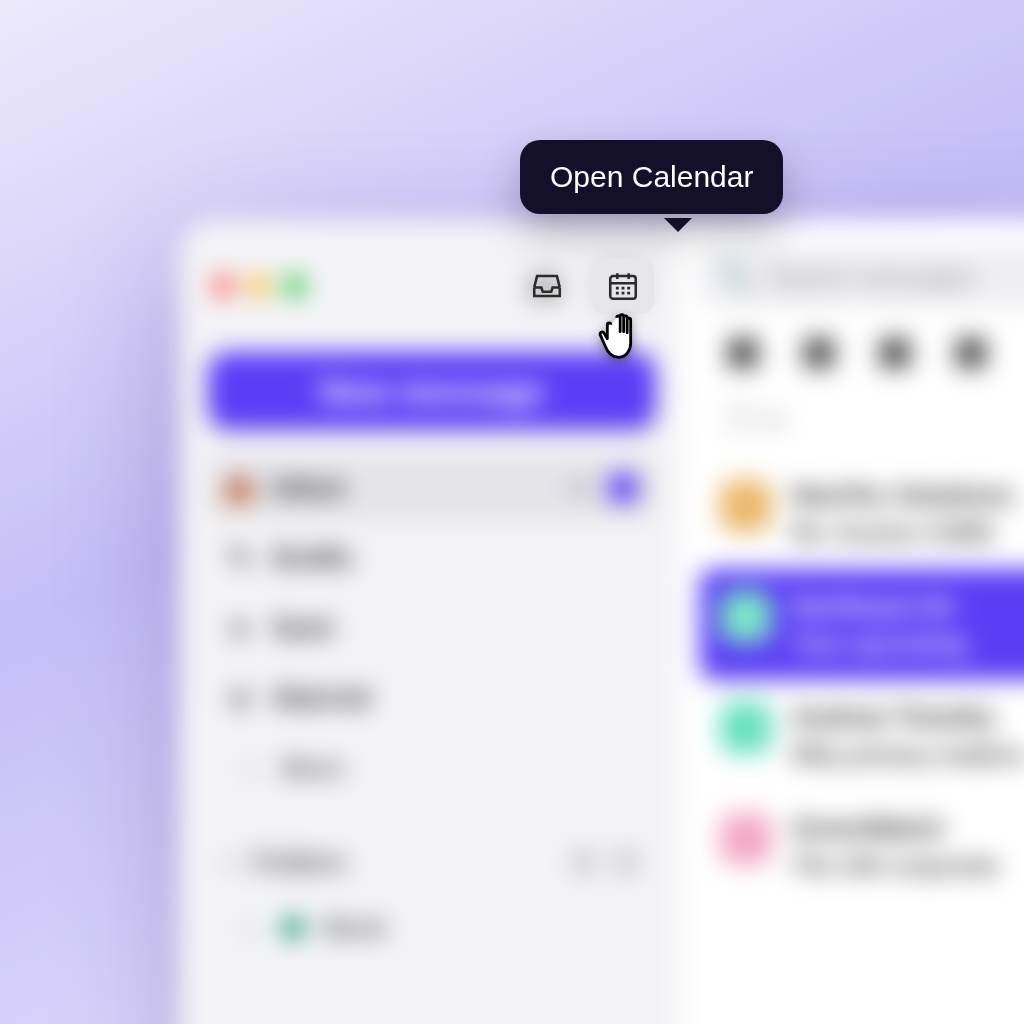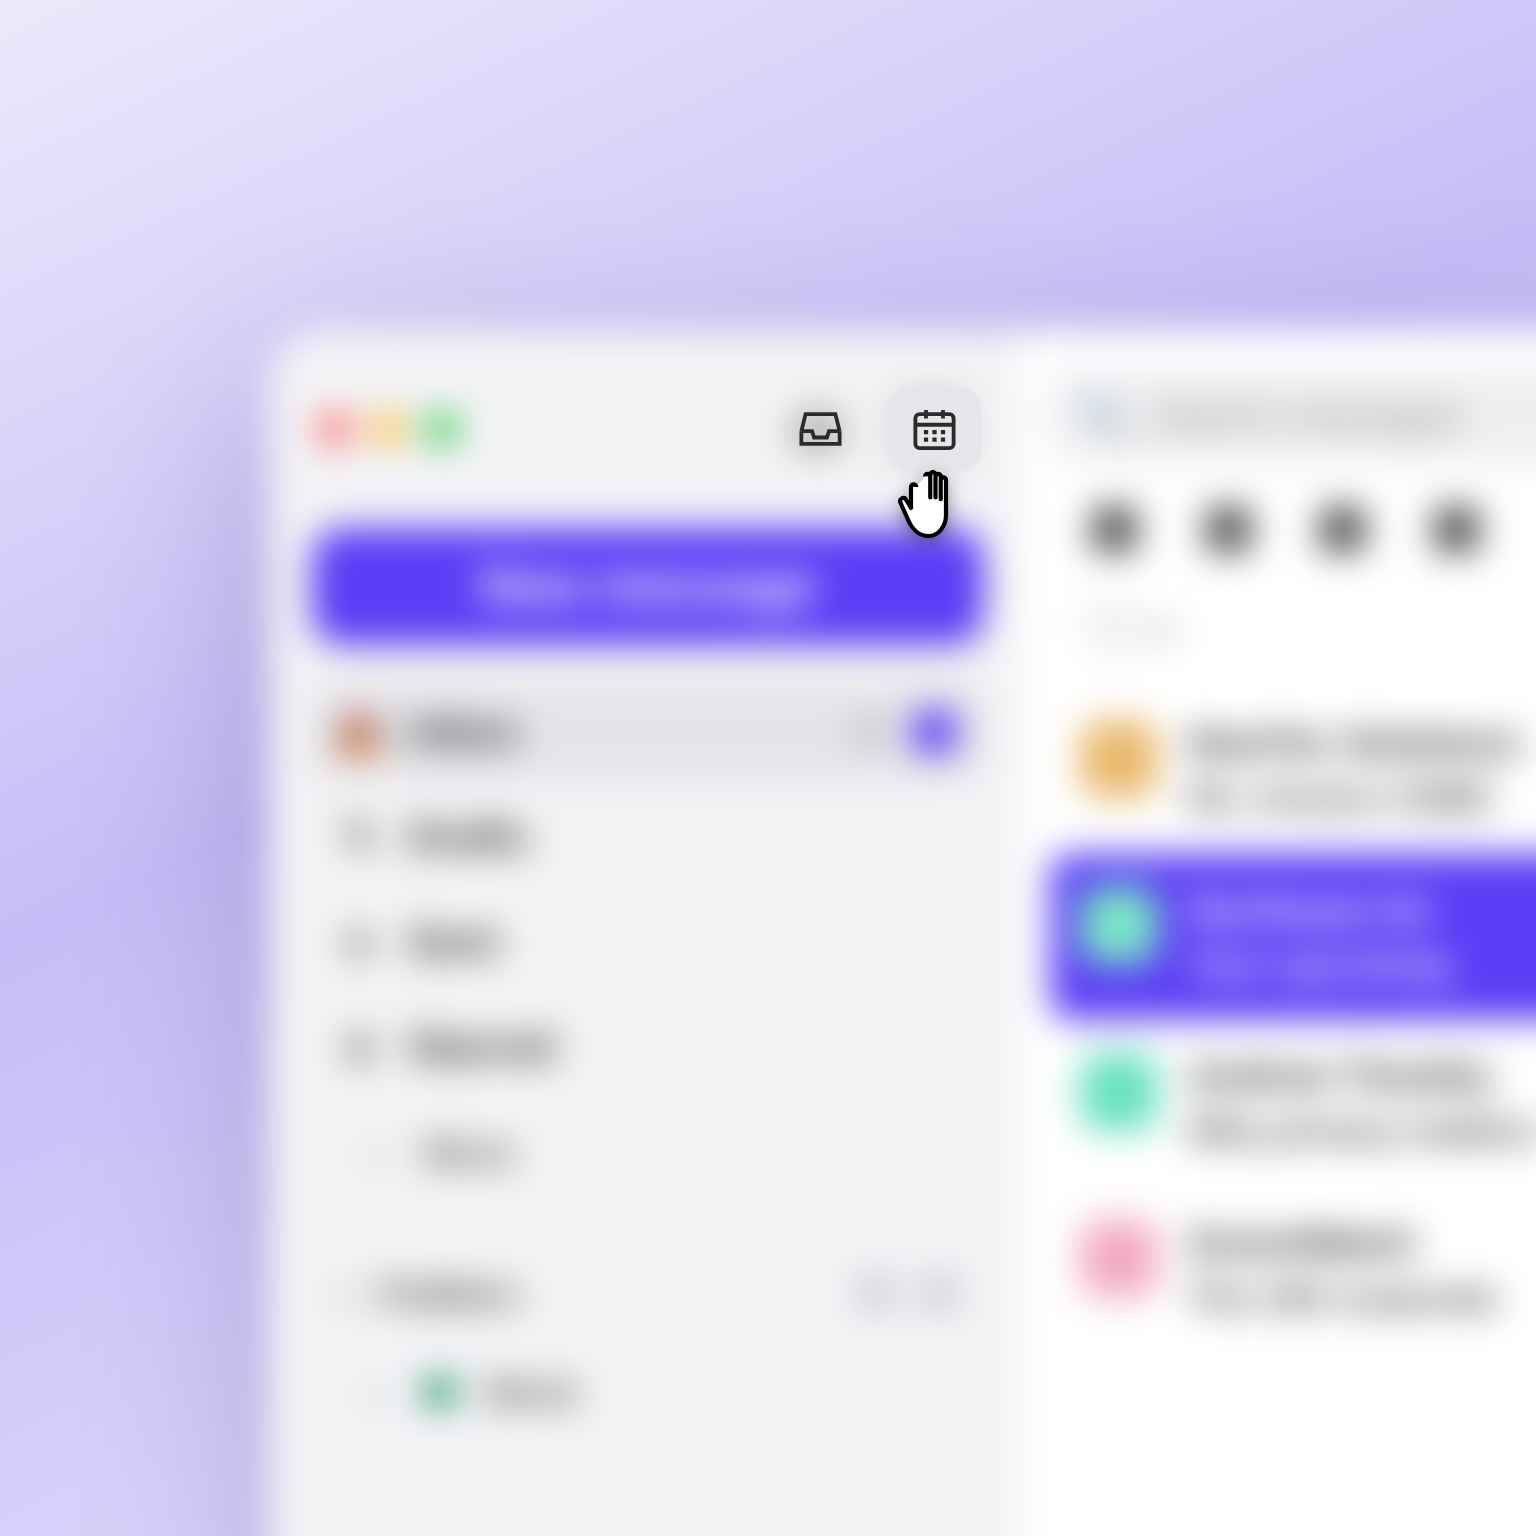--- a/index.html
+++ b/index.html
@@ -324,20 +324,23 @@
             <span class="l1">GreenWatch</span>
             <span class="l2">The 100 corporate</span>
           </div>
         </div>
       </div>
     </main>
   </div>
 </div>
 
 <div class="sharp-layer">
+  <div class="tooltip">
+    <span>Open Calendar</span>
+  </div>
 
   <div class="sharp-titlebar-icons">
     <div class="icon-btn">
       <svg viewBox="0 0 24 24">
         <path d="M3 13l2-8h14l2 8"></path>
           <path d="M3 13v6h18v-6"></path>
           <path d="M3 13h5l1 3h6l1-3h5"></path>
       </svg>
     </div>
     <div class="icon-btn active">

